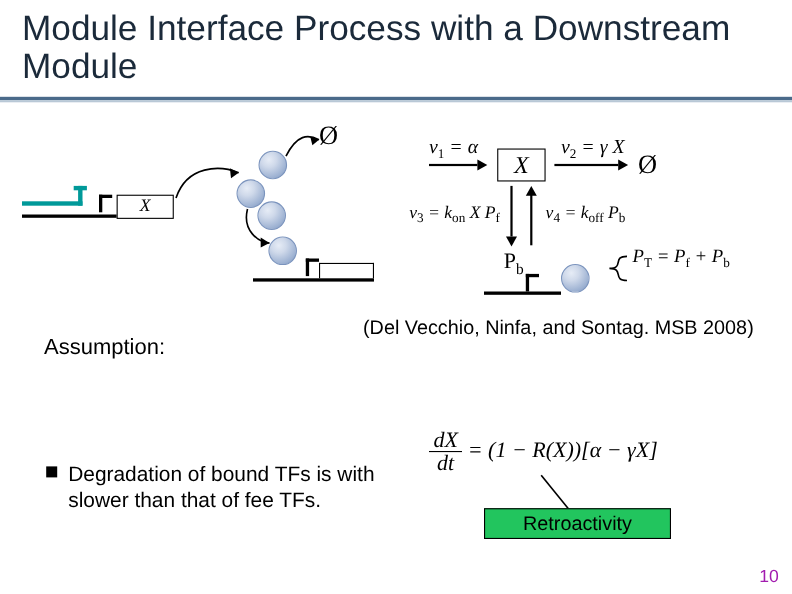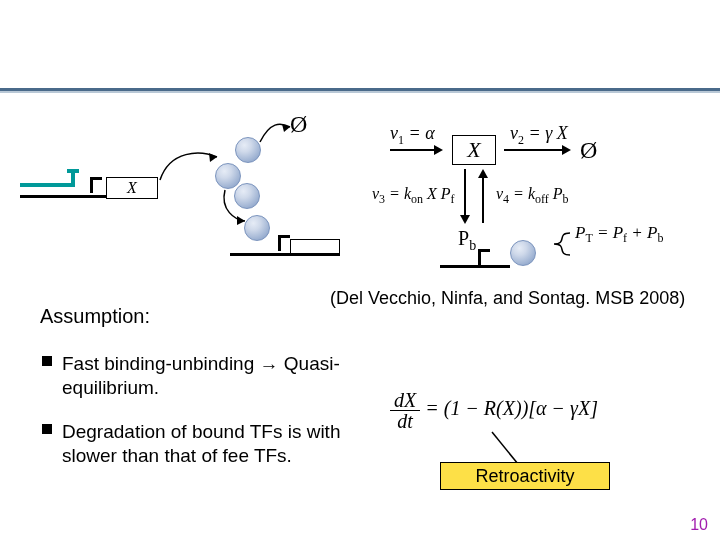--- a/index.html
+++ b/index.html
@@ -31,33 +31,34 @@
 
   .curve-svg { position: absolute; }
 
   
   .citation { position: absolute; left: 330px; top: 288px; font-size: 18px; font-weight: normal; color: #000; }
   .assumption-label { position: absolute; left: 40px; top: 305px; font-size: 20px; }
   .bullet { position: absolute; font-size: 19px; line-height: 1.25; }
   .bullet .sq { position: absolute; left: -20px; top: 4px; width: 10px; height: 10px; background: #000; }
 
   
-  .retro-box { position: absolute; border: 1px solid #000; background: #fde047; font-size: 18px; text-align: center; }
+  .retro-box { position: absolute; border: 1px solid #000; background: #22c55e; font-size: 18px; text-align: center; }
   .retro-eqn-img { position: absolute; font-family: "Times New Roman", serif; font-size: 20px; white-space: nowrap; }
   .frac { display: inline-block; vertical-align: middle; text-align: center; font-style: italic; }
   .frac .num { display: block; border-bottom: 1.5px solid #000; padding: 0 4px; line-height: 1.0; }
   .frac .den { display: block; padding: 0 4px; line-height: 1.0; }
 
   .pagenum { position: absolute; right: 12px; bottom: 6px; font-size: 16px; color: #a21caf; }
 </style>
 </head>
 <body>
 
 <div class="slide">
 
+  <div class="title">Module Interface Process with a Downstream Module</div>
   <div class="underline">
     <div class="bar-top"></div>
       <div class="bar-bot"></div>
   </div>
 
   <div class="diagram">
 
     <div class="dna" style="left:0; top:80px; width:60px;"></div>
     <div class="tealpipe" style="left:0; top:68px; width:55px; height:4px;"></div>
     <div class="tealpipe" style="left:51px; top:54px; width:4px; height:18px;"></div>
@@ -141,24 +142,20 @@
     </div>
 
     <svg class="curve-svg" style="left:530px; top:115px;" width="26" height="30">
       <path d="M20,3 C6,3 18,14 4,14 C18,14 6,25 20,25" stroke="#000" fill="none" stroke-width="1.5"></path>
     </svg>
   </div>
 
   <div class="citation">(Del Vecchio, Ninfa, and Sontag. MSB 2008)</div>
   <div class="assumption-label">Assumption:</div>
 
-  <div class="bullet" style="left:62px; top:352px; width:280px;">
-    <span class="sq"></span>
-    <span>Fast binding-unbinding → Quasi-equilibrium.</span>
-  </div>
   <div class="bullet" style="left:62px; top:420px; width:290px;">
     <span class="sq"></span>
     <span>Degradation of bound TFs is with slower than that of fee TFs.</span>
   </div>
 
   <div class="retro-eqn-img" style="left:390px; top:390px;">
     <span class="frac">
       <span class="num">dX</span>
       <span class="den">dt</span>
     </span><span style="font-style:italic;"> = (1 − R(X))[α − γX]</span>

